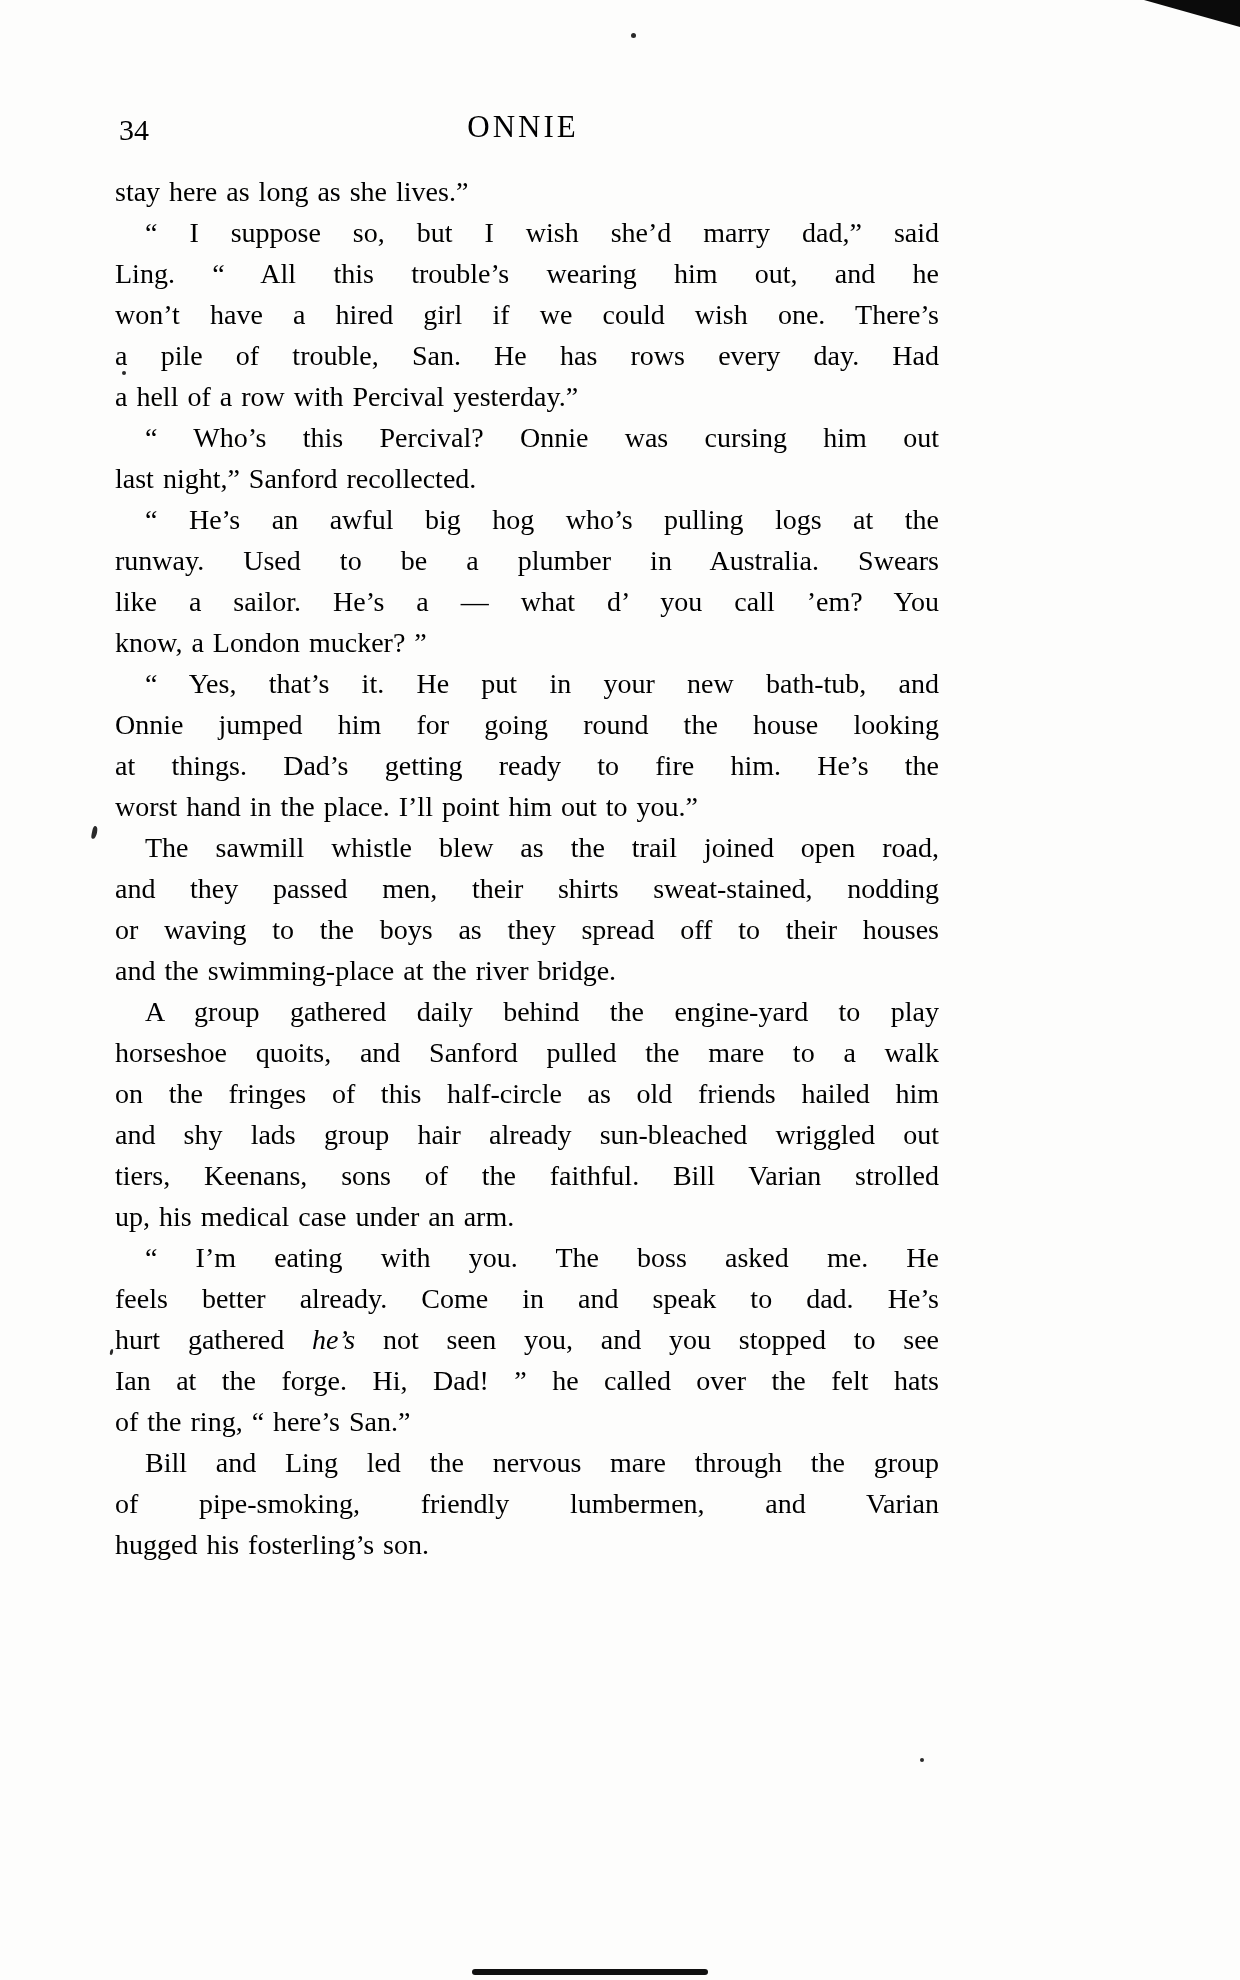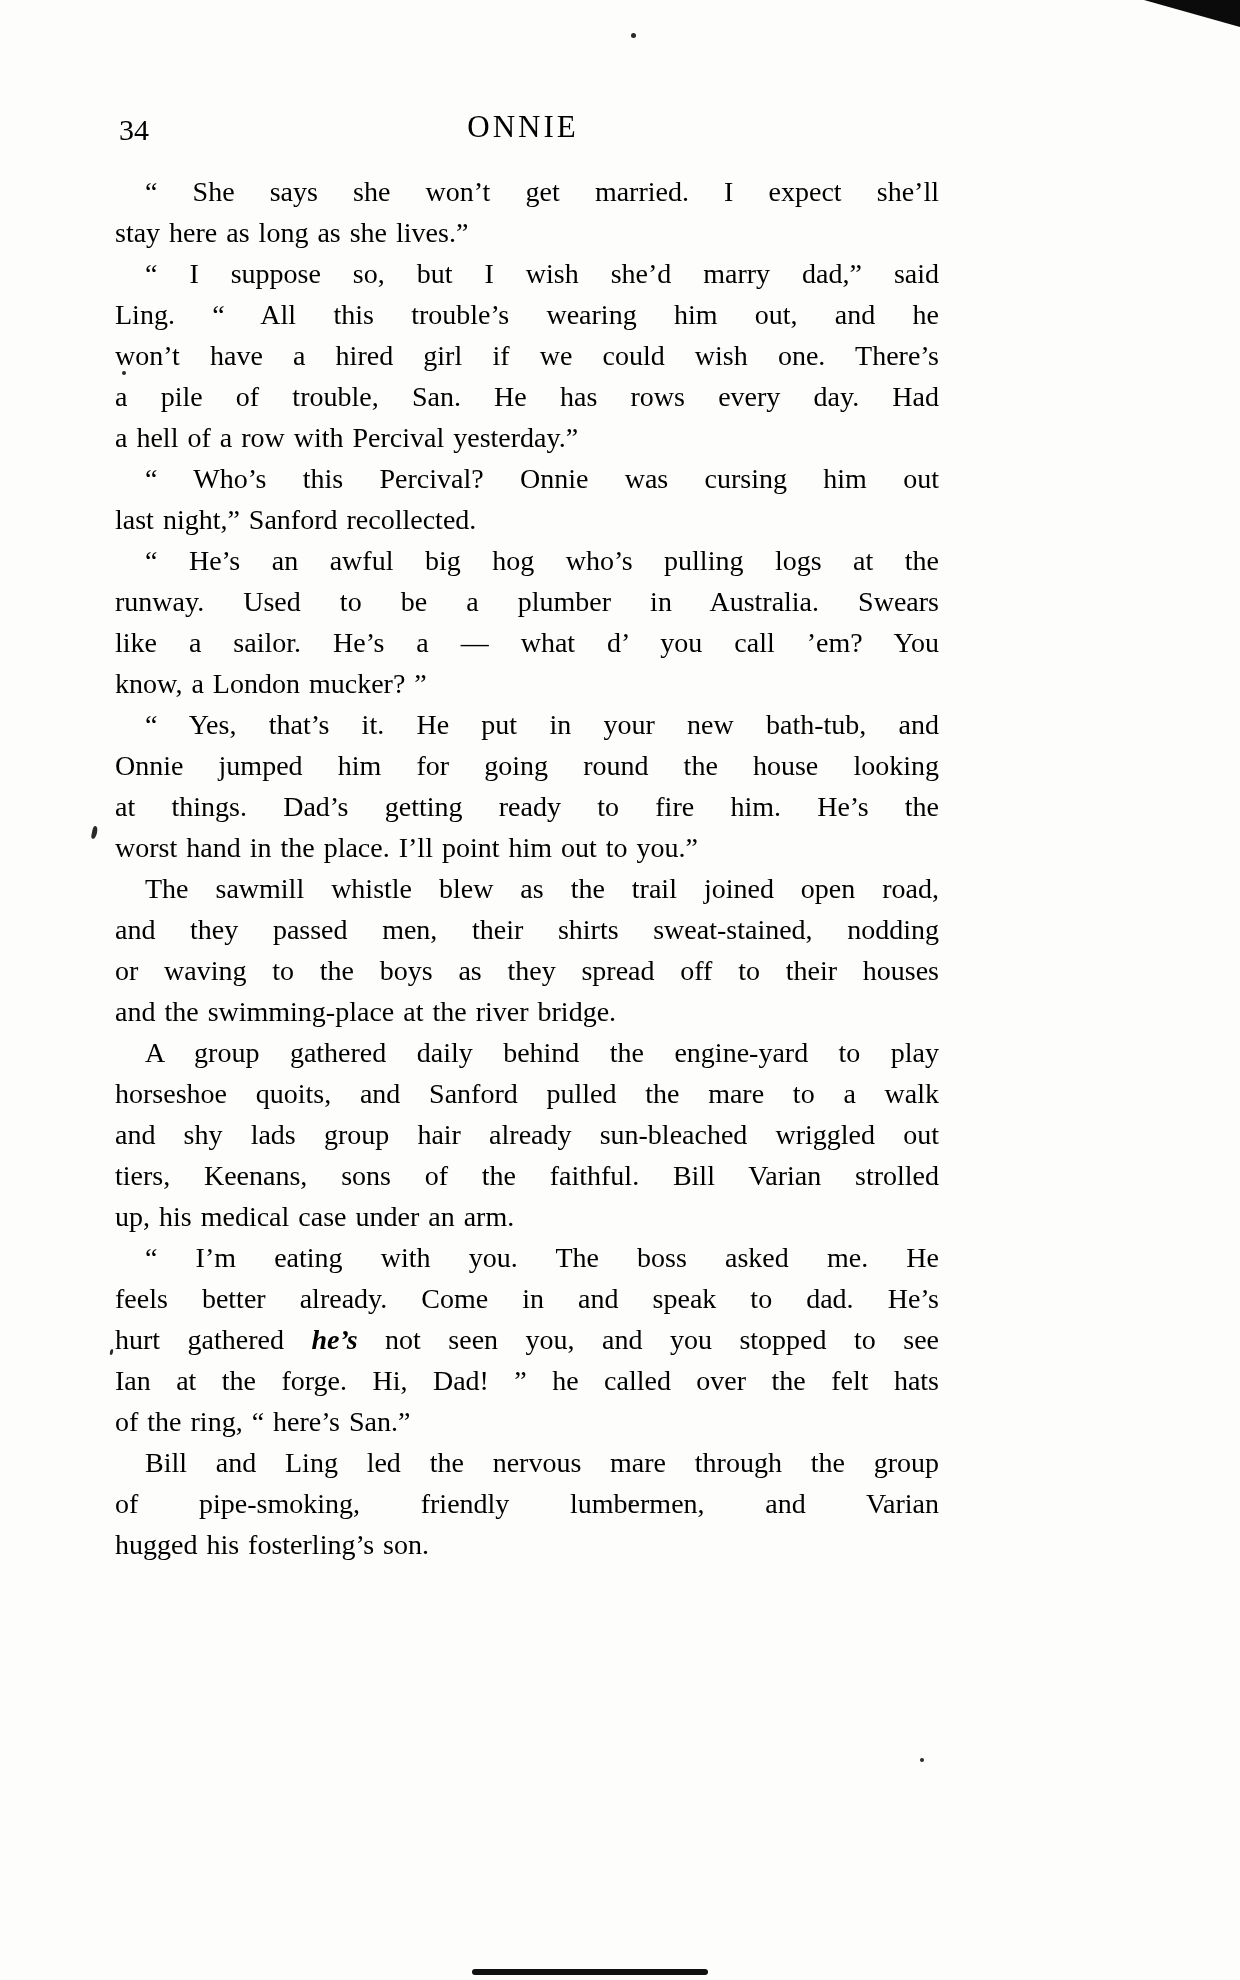--- a/index.html
+++ b/index.html
@@ -34,21 +34,21 @@
     position: absolute;
     left: 115px; top: 171px;
     width: 824px;
     font-size: 28px;
     line-height: 41px;
     word-spacing: 2px;
   }
   .line { text-align: justify; text-align-last: justify; }
   .line.para-last { text-align-last: left; }
   .line.para-first { text-indent: 30px; }
-  .line em { font-style: italic; font-weight: bold; }
+  .line em { font-style: italic; }
 
   
   .corner-artifact {
     position: absolute; top: 0; right: 0;
     width: 96px; height: 27px;
     background: #0b0b0b;
     clip-path: polygon(0 0, 100% 0, 100% 100%);
   }
   .bottom-bar-artifact {
     position: absolute; left: 472px; top: 1969px;
@@ -69,21 +69,20 @@
 <div class="page">
 
   <div class="corner-artifact"></div>
 
   <div class="running-head">
     <div class="page-number">34</div>
     <div class="header-title">ONNIE</div>
   </div>
 
   <div class="body-text">
-      <div class="line para-first">“ She says she won’t get married.  I expect she’ll</div>
       <div class="line para-last">stay here as long as she lives.”</div>
       <div class="line para-first">“ I suppose so, but I wish she’d marry dad,” said</div>
       <div class="line">Ling.  “ All this trouble’s wearing him out, and he</div>
       <div class="line">won’t have a hired girl if we could wish one.  There’s</div>
       <div class="line">a pile of trouble, San.  He has rows every day.  Had</div>
       <div class="line para-last">a hell of a row with Percival yesterday.”</div>
       <div class="line para-first">“ Who’s this Percival?  Onnie was cursing him out</div>
       <div class="line para-last">last night,” Sanford recollected.</div>
       <div class="line para-first">“ He’s an awful big hog who’s pulling logs at the</div>
       <div class="line">runway.  Used to be a plumber in Australia.  Swears</div>
@@ -92,20 +91,21 @@
       <div class="line para-first">“ Yes, that’s it.  He put in your new bath-tub, and</div>
       <div class="line">Onnie jumped him for going round the house looking</div>
       <div class="line">at things.  Dad’s getting ready to fire him.  He’s the</div>
       <div class="line para-last">worst hand in the place.  I’ll point him out to you.”</div>
       <div class="line para-first">The sawmill whistle blew as the trail joined open road,</div>
       <div class="line">and they passed men, their shirts sweat-stained, nodding</div>
       <div class="line">or waving to the boys as they spread off to their houses</div>
       <div class="line para-last">and the swimming-place at the river bridge.</div>
       <div class="line para-first">A group gathered daily behind the engine-yard to play</div>
       <div class="line">horseshoe quoits, and Sanford pulled the mare to a walk</div>
+      <div class="line">on the fringes of this half-circle as old friends hailed him</div>
       <div class="line">and shy lads group hair already sun-bleached wriggled out</div>
       <div class="line">tiers, Keenans, sons of the faithful.  Bill Varian strolled</div>
       <div class="line para-last">up, his medical case under an arm.</div>
       <div class="line para-first">“ I’m eating with you.  The boss asked me.  He</div>
       <div class="line">feels better already.  Come in and speak to dad.  He’s</div>
       <div class="line"><span>hurt gathered </span><em>he’s</em><span> not seen you, and you stopped to see</span></div>
       <div class="line">Ian at the forge.  Hi, Dad! ” he called over the felt hats</div>
       <div class="line para-last">of the ring, “ here’s San.”</div>
       <div class="line para-first">Bill and Ling led the nervous mare through the group</div>
       <div class="line">of pipe-smoking, friendly lumbermen, and Varian</div>

